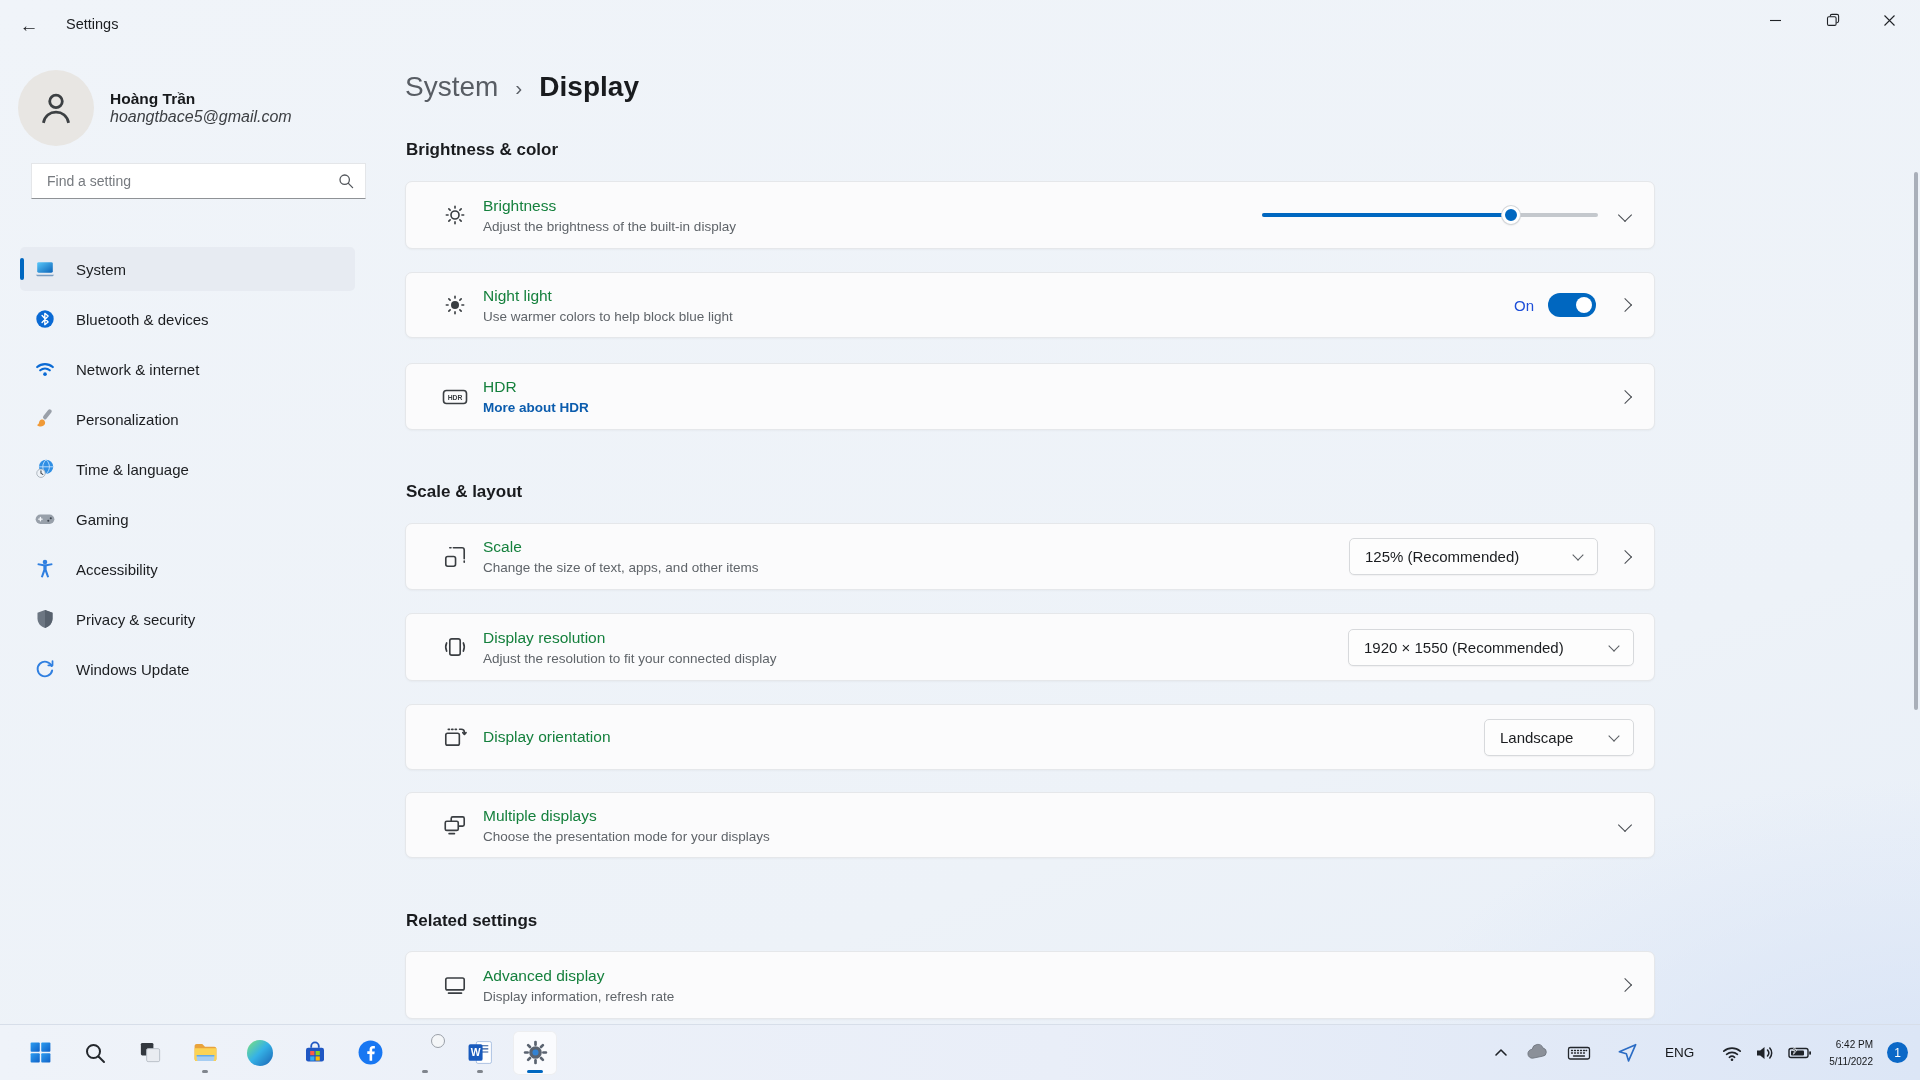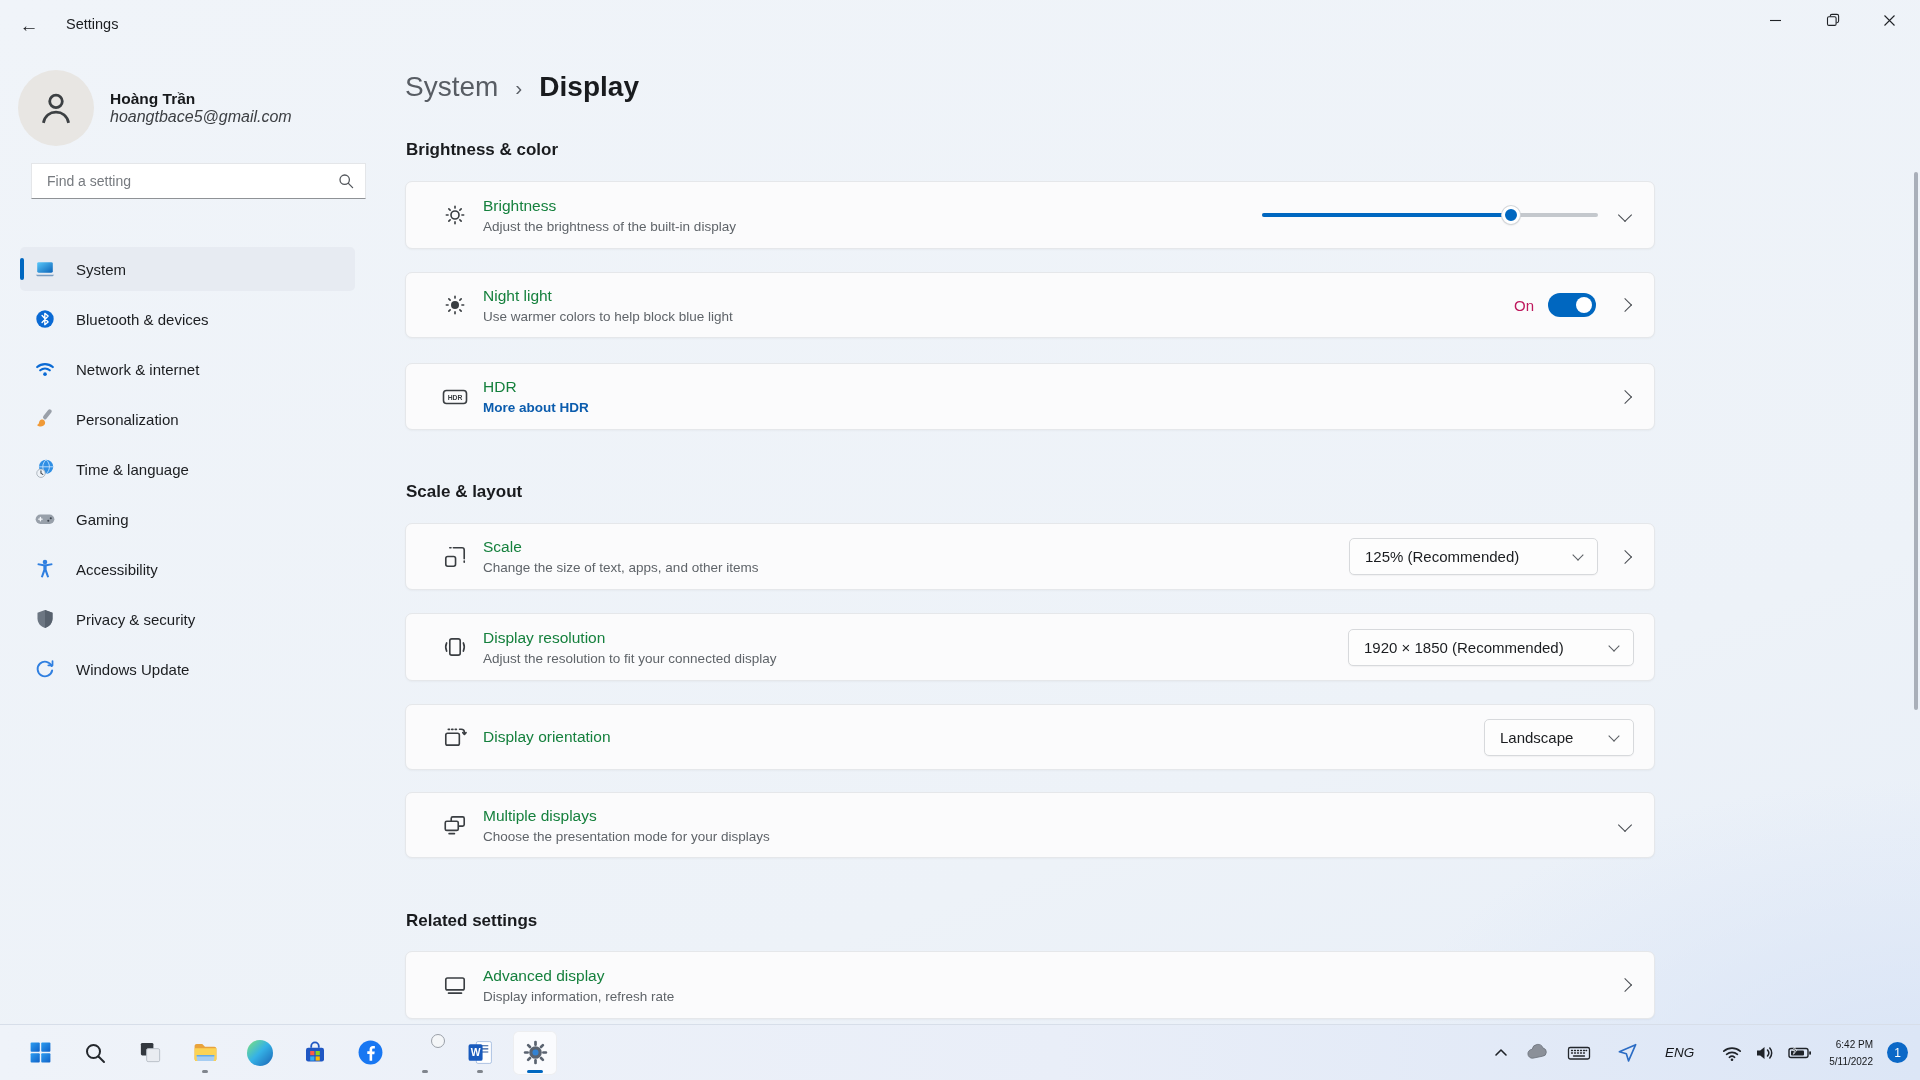--- a/index.html
+++ b/index.html
@@ -72,21 +72,21 @@
   .chev.right{transform:rotate(-45deg);}
   .chev.down{transform:rotate(45deg);}
   .dd-chev{width:7px;height:7px;border-right:1.4px solid #5a5e63;border-bottom:1.4px solid #5a5e63;transform:rotate(45deg);margin-top:-3px;}
 
   .slider{position:relative;width:336px;height:20px;margin-right:22px;cursor:pointer;}
   .slider .track{position:absolute;left:0;right:0;top:8px;height:4px;border-radius:2px;background:#c4c8cd;}
   .slider .fill{position:absolute;left:0;top:0;height:4px;border-radius:2px;background:#0067c0;width:50%;}
   .slider .thumb{position:absolute;top:1px;width:12px;height:12px;border-radius:50%;
     background:#0067c0;border:3px solid #ffffff;box-shadow:0 0 0 1px #d3d6da, 0 1px 2px rgba(0,0,0,.2);}
 
-  .toggle-label{font-size:15px;color:#be185d;margin-right:14px;}
+  .toggle-label{font-size:15px;color:#1d4ed8;margin-right:14px;}
   .toggle{width:48px;height:24px;border-radius:13px;background:#0067c0;position:relative;margin-right:24px;cursor:pointer;}
   .toggle .knob{position:absolute;right:4px;top:4px;width:16px;height:16px;border-radius:50%;background:#ffffff;}
 
   .dropdown{height:37px;box-sizing:border-box;border:1px solid #d7d9dc;border-radius:5px;background:#fdfdfd;
     box-shadow:0 1px 1px rgba(0,0,0,.04);
     display:flex;align-items:center;justify-content:space-between;padding:0 15px;cursor:pointer;}
   .dropdown .dd-val{font-size:15px;color:#1b1d20;white-space:nowrap;}
 
   .scrollbar{position:absolute;right:2px;top:172px;width:4px;height:538px;border-radius:2px;background:#a9afb9;}
 
@@ -104,21 +104,21 @@
   .chrome-icon{width:27px;height:27px;border-radius:50%;
     background:conic-gradient(from 70deg,#34a853 0 120deg,#fbbc05 0 240deg,#ea4335 0 360deg);position:relative;}
   .chrome-icon::before{content:"";position:absolute;inset:6px;background:#fff;border-radius:50%;}
   .chrome-icon::after{content:"";position:absolute;inset:8.5px;background:#4285f4;border-radius:50%;}
   .chrome-badge{position:absolute;top:-5px;right:-6px;width:14px;height:14px;border-radius:50%;
     background:#f4f6f8;border:1px solid #9aa0a8;box-sizing:border-box;}
   .edge-icon{width:26px;height:26px;border-radius:50%;
     background:linear-gradient(135deg,#7ee379 0%,#35b2e6 48%,#1a63b4 100%);}
 
   .tb-right{display:flex;align-items:center;padding-right:12px;}
-  .tray-btn{height:40px;border-radius:4px;display:flex;align-items:center;justify-content:flex-end;padding:0 8px;cursor:pointer;font-style:italic;}
+  .tray-btn{height:40px;border-radius:4px;display:flex;align-items:center;justify-content:flex-end;padding:0 8px;cursor:pointer;}
   .tray-lang{font-size:13.5px;color:#16181b;padding:0 12px;}
   .clock{text-align:right;font-size:10px;line-height:17px;color:#16181b;margin:0 10px 0 8px;cursor:default;}
   .badge{width:21px;height:21px;border-radius:50%;background:#0b68c7;color:#fff;font-size:12px;
     display:flex;align-items:center;justify-content:center;margin-left:4px;cursor:pointer;}
 </style>
 </head>
 <body>
 
 <div class="screen">
 
@@ -373,21 +373,21 @@
             <rect x="7.2" y="4.5" width="9.6" height="15" rx="1.8"></rect>
             <path d="M4.3 8.2c-1.1 2.4-1.1 5.2 0 7.6M19.7 8.2c1.1 2.4 1.1 5.2 0 7.6" stroke-linecap="round"></path>
           </svg>
       </span>
       <div class="row-text">
         <div class="row-title">Display resolution</div>
         <div class="row-sub">Adjust the resolution to fit your connected display</div>
       </div>
       <div class="row-right">
         <div class="dropdown" style="width:286px">
-          <span class="dd-val">1920 × 1850 (Recommended)</span>
+          <span class="dd-val">1920 × 1550 (Recommended)</span>
           <span class="dd-chev"></span>
         </div>
       </div>
     </div>
 
     <div class="card" style="top:704px;height:66px;padding-right:20px">
       <span class="row-ico">
         <svg width="26" height="26" viewBox="0 0 24 24" fill="none" stroke="#3a3e42" stroke-width="1.5" stroke-linecap="round" stroke-linejoin="round">
             <rect x="3.5" y="8.5" width="12.5" height="11" rx="1.6"></rect>
             <path d="M5.8 5h1.1M9 5h1.1M12.2 5h1.1"></path>

